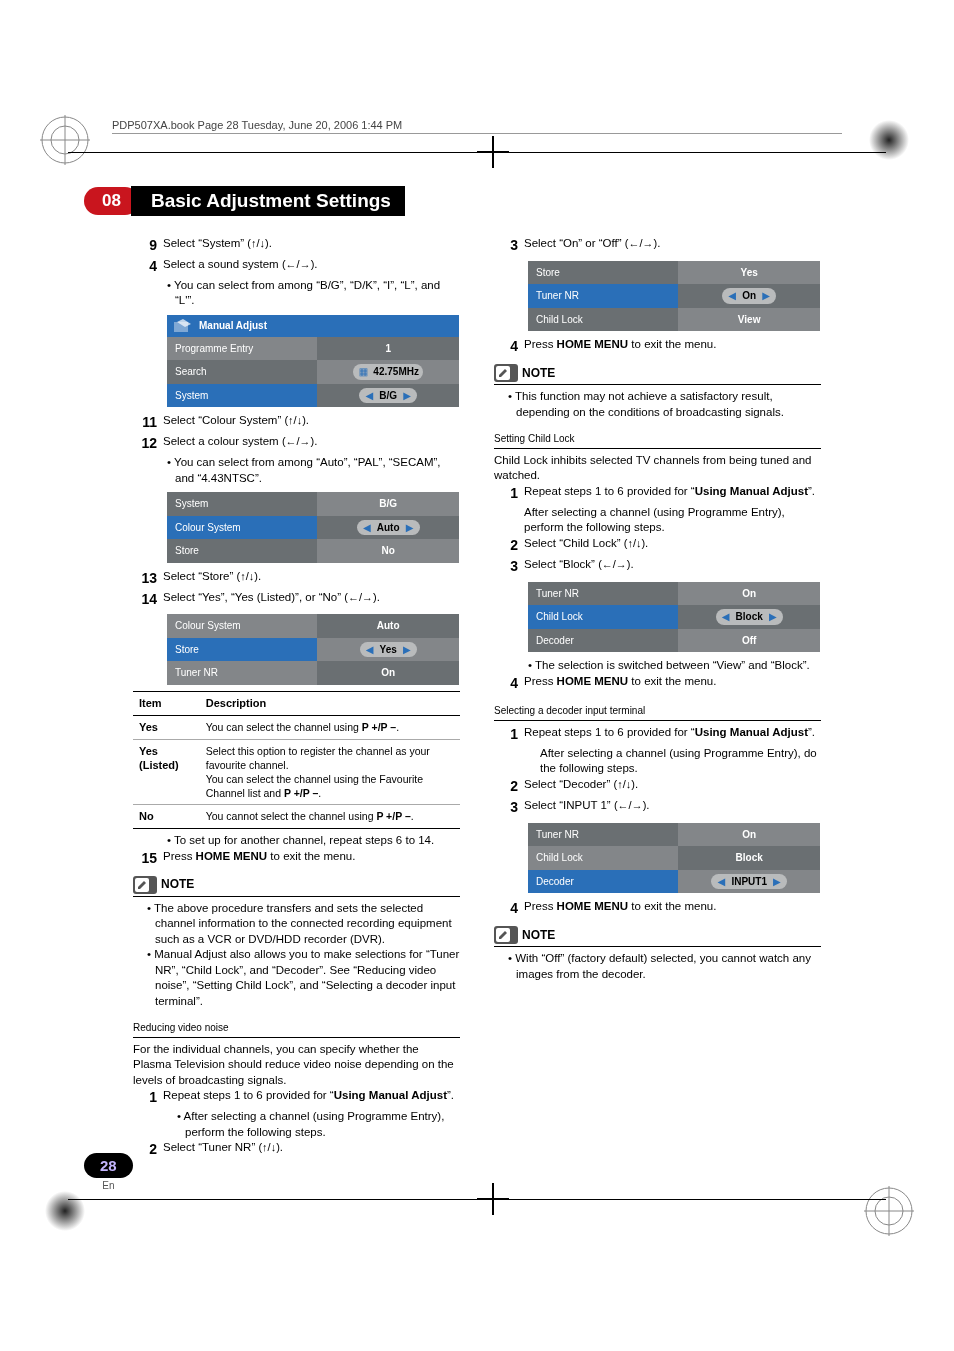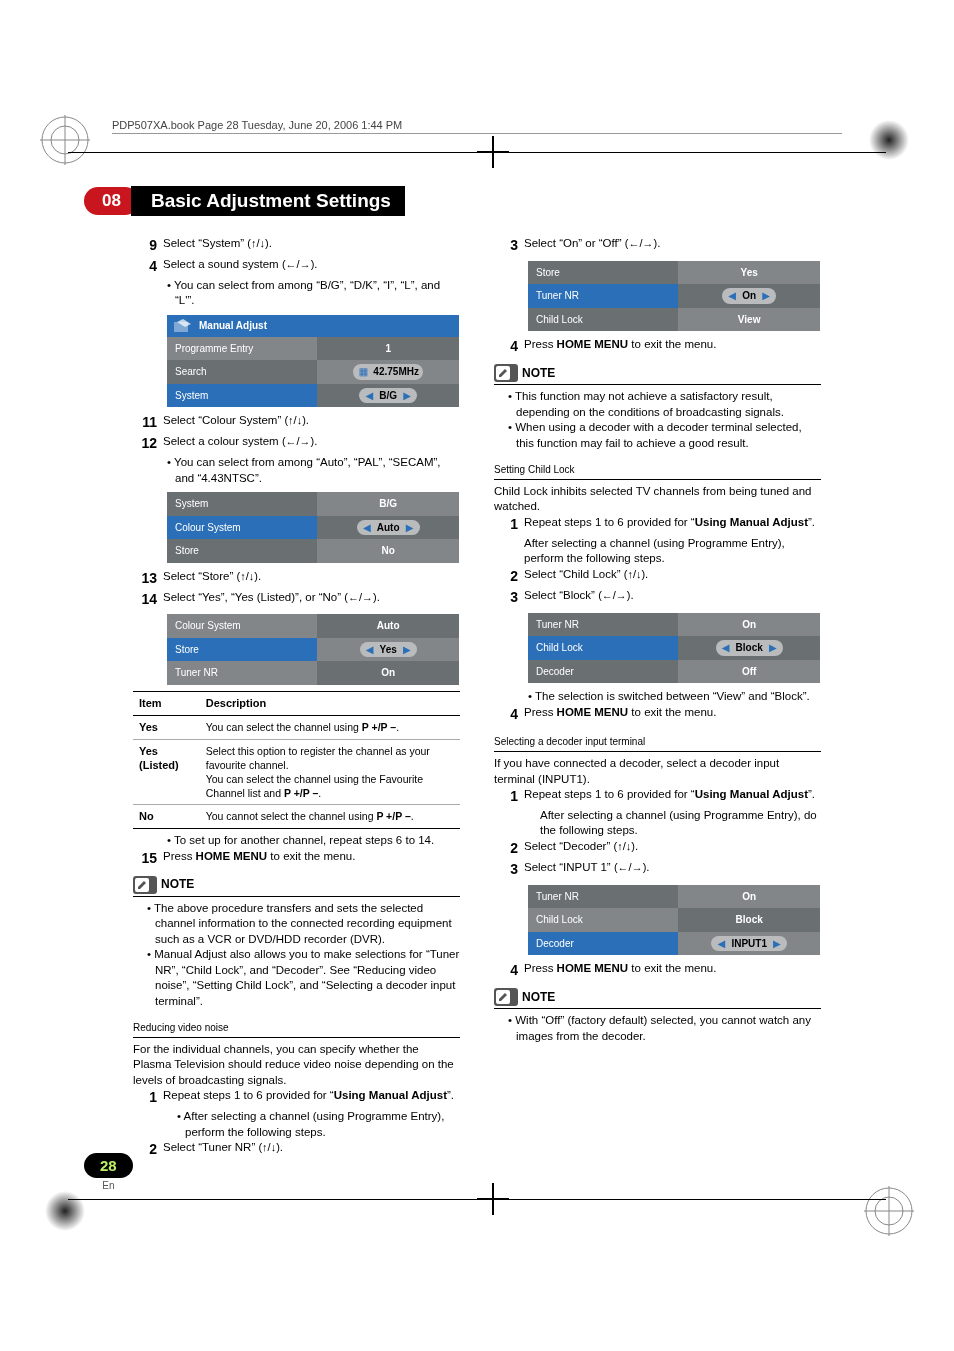--- a/index.html
+++ b/index.html
@@ -73,21 +73,21 @@
 .notebadge .ico { background:#fff; width:14px; height:14px; margin-right:4px; border-radius:2px; display:inline-flex; align-items:center; justify-content:center; }
 .notebadge .ico svg { width:10px; height:10px; }
 .noteline { display:flex; align-items:center; margin:8px 0 2px; }
 .noteline .nt { font-weight:bold; margin-left:0; font-size:12px; }
 
 .sechead { font-weight:normal; font-size:10px; margin:12px 0 2px; }
 .secsub { font-size:11.5px; }
 .hr { border-top:1px solid #000; margin:2px 0 4px; }
 
 .footer-pg { position:absolute; left:84px; bottom:160px; }
-.footer-pg .pgnum { background:#000; color:#bef264; font-weight:bold; font-size:15px; padding:4px 16px; border-radius:14px; display:inline-block; }
+.footer-pg .pgnum { background:#000; color:#c4b5fd; font-weight:bold; font-size:15px; padding:4px 16px; border-radius:14px; display:inline-block; }
 .footer-pg .lang { font-size:10px; margin-top:2px; text-align:center; color:#555; }
 
 .bottomstrip { position:absolute; bottom:142px; left:68px; right:68px; height:20px; }
 .bottomstrip .line { position:absolute; top:10px; left:0; right:0; border-top:1px solid #000; }
 .bottomstrip .cross { position:absolute; top:-6px; left:50%; transform:translateX(-50%); }
 .bottomstrip .cross:before,
 .bottomstrip .cross:after { content:""; position:absolute; background:#000; }
 .bottomstrip .cross:before { left:15px; top:0; width:2px; height:32px; }
 .bottomstrip .cross:after  { top:15px; left:0; width:32px; height:2px; }
 
@@ -358,21 +358,20 @@
             <span class="ico">
               <svg viewBox="0 0 10 10">
                 <path d="M1 9 L3 9 L9 3 L7 1 L1 7 Z" fill="#555"></path>
               </svg>
             </span>
           </span>
           <span class="nt">NOTE</span>
         </div>
       <div class="hr"></div>
       <div class="note-bullet">• <span>This function may not achieve a satisfactory result, depending on the conditions of broadcasting signals.</span></div>
-      <div class="note-bullet">• <span>When using a decoder with a decoder terminal selected, this function may fail to achieve a good result.</span></div>
 
       <div class="sechead">Setting Child Lock</div>
       <div class="hr"></div>
       <div class="secsub">Child Lock inhibits selected TV channels from being tuned and watched.</div>
       <div class="step">
           <div class="num">1</div>
           <div class="txt"><span>Repeat steps 1 to 6 provided for “</span><span class="b">Using Manual Adjust</span><span>”.</span></div>
         </div>
       <div style="margin-left:30px;">After selecting a channel (using Programme Entry), perform the following steps.</div>
       <div class="step">
@@ -410,21 +409,20 @@
       </div>
 
       <div class="bullet">• <span>The selection is switched between “View” and “Block”.</span></div>
       <div class="step">
           <div class="num">4</div>
           <div class="txt"><span>Press </span><span class="b">HOME MENU</span><span> to exit the menu.</span></div>
         </div>
 
       <div class="sechead">Selecting a decoder input terminal</div>
       <div class="hr"></div>
-      <div class="secsub">If you have connected a decoder, select a decoder input terminal (INPUT1).</div>
       <div class="step">
           <div class="num">1</div>
           <div class="txt"><span>Repeat steps 1 to 6 provided for “</span><span class="b">Using Manual Adjust</span><span>”.</span></div>
         </div>
       <div style="margin-left:46px;">After selecting a channel (using Programme Entry), do the following steps.</div>
       <div class="step">
           <div class="num">2</div>
           <div class="txt"><span>Select “Decoder” </span><span class="arrow">(↑/↓)</span>.</div>
         </div>
       <div class="step">

